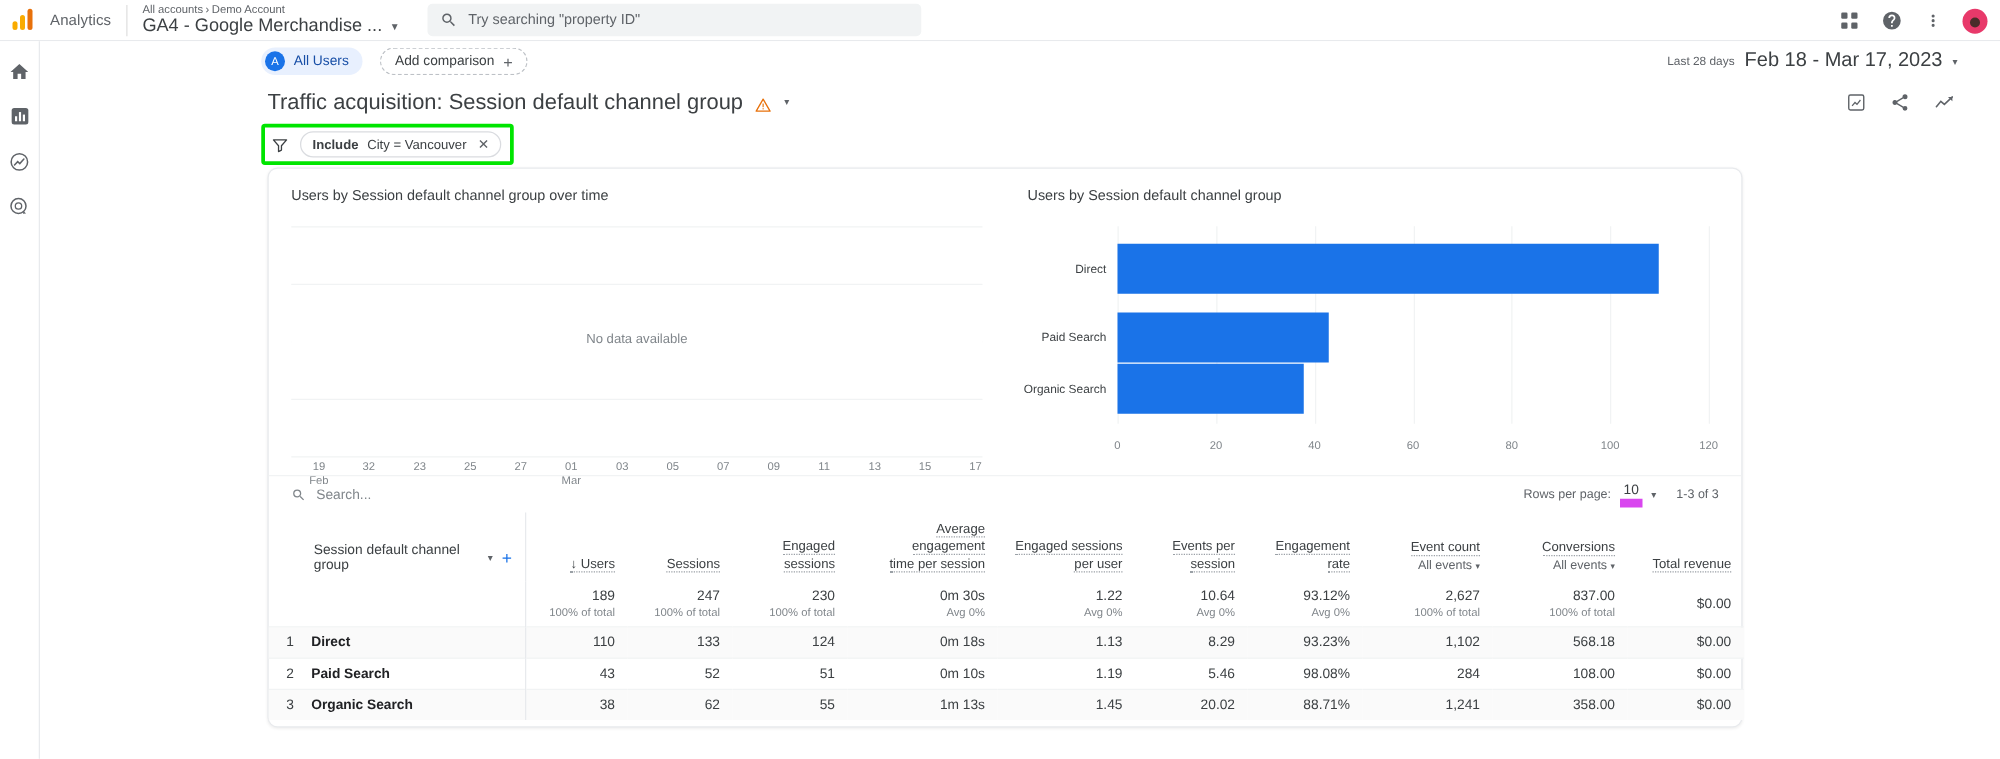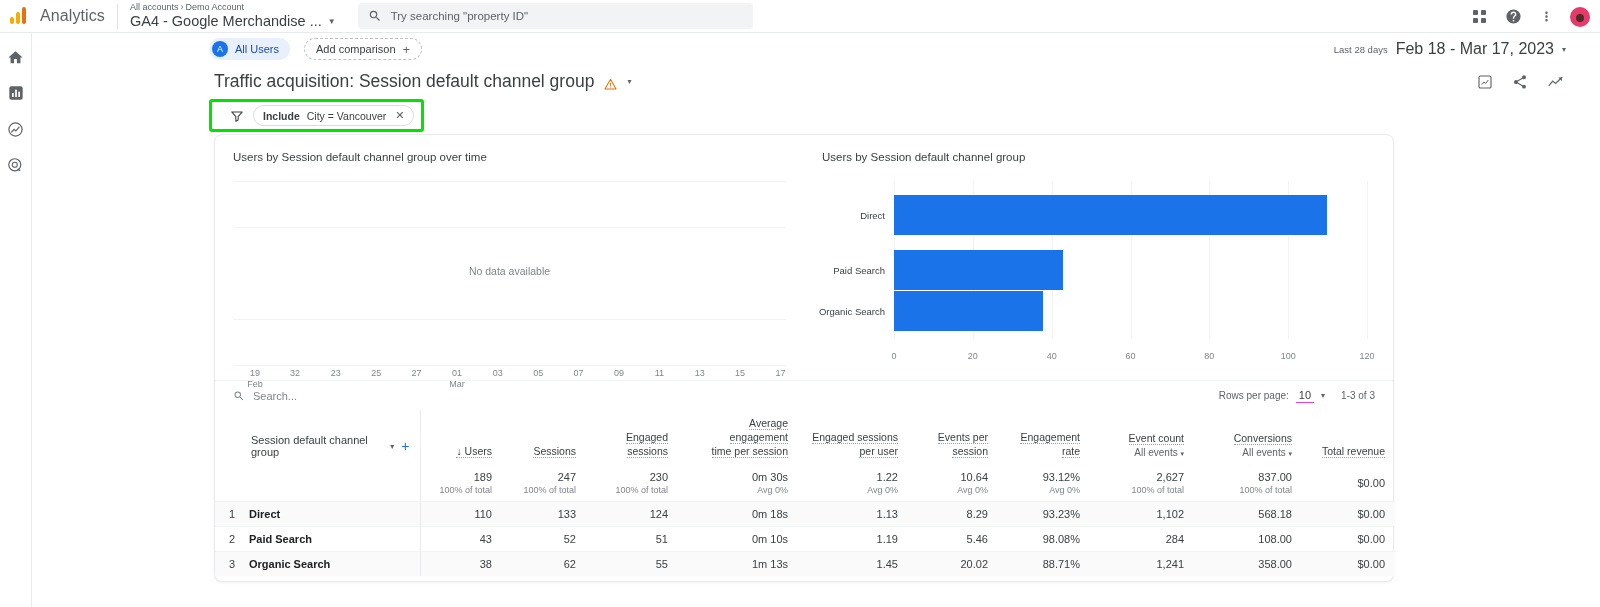--- a/index.html
+++ b/index.html
@@ -15,21 +15,21 @@
     position: absolute; top: 0; left: 0; width: 1600px; height: 33px;
     background: #fff; display: flex; align-items: center;
     border-bottom: 1px solid #e8eaed;
   }
   .ga-logo { width: 20px; height: 20px; margin-left: 10px; position: relative; }
   .ga-logo i { position: absolute; bottom: 2px; border-radius: 2px; display: block; }
   .ga-logo i.b1 { left: 0; width: 4px; height: 7px; background: #f9ab00; }
   .ga-logo i.b2 { left: 6px; width: 4px; height: 12px; background: #f9ab00; }
   .ga-logo i.b3 { left: 12px; width: 4px; height: 17px; background: #e8710a; }
   .brand {
-    font-size: 16px; color: #5f6368; margin-left: 10px; letter-spacing: .1px;
+    font-size: 12px; color: #5f6368; margin-left: 10px; letter-spacing: .1px;
   }
   .divider-v { width: 1px; height: 25px; background: #e0e0e0; margin: 0 12px; }
   .acct { display: flex; flex-direction: column; justify-content: center; }
   .acct .crumb { font-size: 9px; color: #5f6368; line-height: 11px; }
   .acct .crumb .sep { padding: 0 2px; }
   .acct .prop { font-size: 14.5px; color: #3c4043; line-height: 17px; display: flex; align-items: center; }
   .acct .prop .caret { margin-left: 6px; font-size: 8px; color: #5f6368; }
   .searchbox {
     margin-left: 22px; width: 395px; height: 26px; background: #f1f3f4;
     border-radius: 4px; display: flex; align-items: center; padding: 0 10px;
@@ -85,21 +85,21 @@
   .daterange .caret { font-size: 8px; color: #5f6368; }
   
   .title-row { position: relative; padding-left: 182px; margin-top: 6px; }
   .rpt-title { font-size: 17.5px; color: #3c4043; display: inline-flex; align-items: center; gap: 9px; }
   .warn-tri { width: 15px; height: 13px; position: relative; display: inline-block; }
   .title-caret { font-size: 8px; color: #5f6368; }
   .title-actions { position: absolute; right: 36px; top: 2px; display: flex; align-items: center; gap: 17px; }
   
   .filter-wrap {
     margin-top: 7px; margin-left: 177px; display: inline-flex; align-items: center;
-    border: 3px solid #00e500; border-radius: 3px; padding: 3px 7px 3px 18px; justify-content: flex-end;
+    border: 3px solid #00e500; border-radius: 3px; padding: 3px 7px 3px 5px; justify-content: flex-end;
   }
   .filter-chip {
     display: inline-flex; align-items: center; gap: 7px; height: 21px;
     border: 1px solid #dadce0; border-radius: 11px; padding: 0 9px; margin-left: 9px; cursor: pointer;
   }
   .filter-chip .inc { font-size: 10.5px; color: #3c4043; font-weight: bold; }
   .filter-chip .cond { font-size: 10.5px; color: #3c4043; }
   .filter-chip .x { font-size: 11px; color: #5f6368; margin-left: 2px; }
   
   .card {
@@ -123,21 +123,21 @@
   .bc-row { position: absolute; left: 0; display: flex; align-items: center; }
   .bc-bar { height: 100%; background: #1a73e8; }
   .bc-label { position: absolute; right: calc(100% + 9px); white-space: nowrap; font-size: 9.5px; color: #3c4043; }
   .bc-xlab { position: absolute; bottom: 6px; transform: translateX(-50%); font-size: 9px; color: #80868b; }
   
   .tbl-toolbar { position: relative; height: 30px; border-top: 1px solid #f1f3f4; display: flex; align-items: center; padding-left: 18px; }
   .tbl-search { display: flex; align-items: center; gap: 8px; }
   .tbl-search .ph { font-size: 11px; color: #80868b; }
   .rpp { position: absolute; right: 18px; display: flex; align-items: center; gap: 7px; }
   .rpp .lbl { font-size: 10px; color: #5f6368; }
-  .rpp .val { font-size: 11px; color: #3c4043; border-bottom: 1px solid #d946ef; padding: 0 3px 1px 3px; }
+  .rpp .val { font-size: 11px; color: #3c4043; border-bottom: 7px solid #d946ef; padding: 0 3px 1px 3px; }
   .rpp .caret { font-size: 8px; color: #5f6368; }
   .rpp .range { font-size: 10px; color: #5f6368; margin-left: 9px; }
   
   table { width: 100%; border-collapse: collapse; table-layout: fixed; }
   thead th {
     font-weight: normal; vertical-align: bottom; padding: 6px 10px 7px 10px;
     font-size: 10.5px; color: #3c4043; text-align: right;
   }
   thead th .hl { border-bottom: 1px dotted #9aa0a6; display: inline; line-height: 14px; }
   th.dim-col { text-align: left; padding-left: 36px; border-right: 1px solid #e8eaed; }

